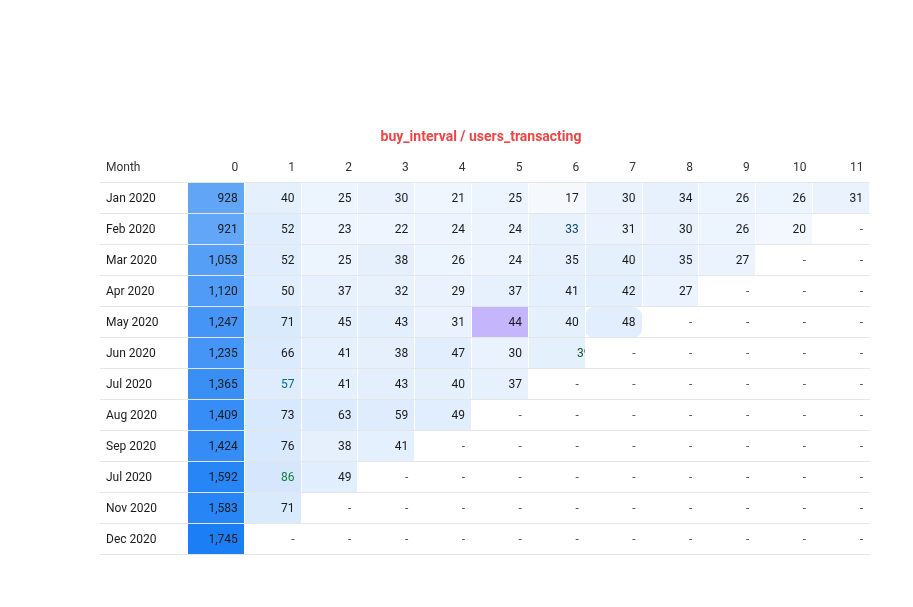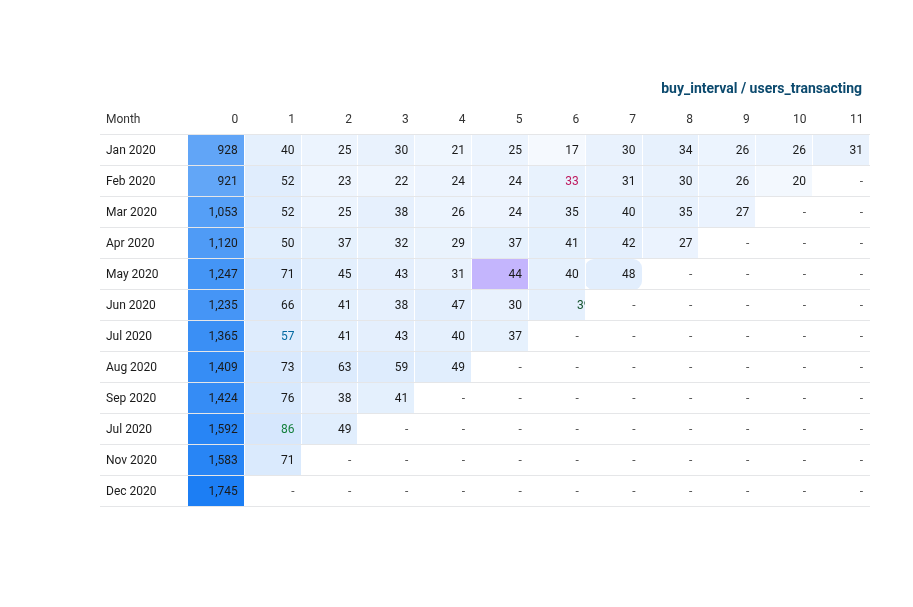--- a/index.html
+++ b/index.html
@@ -13,24 +13,25 @@
   }
   .wrap {
     position: absolute;
     left: 100px;
     top: 80px;
     width: 770px;
   }
   .title {
     font-weight: 700;
     font-size: 14px;
-    text-align: right;
+    text-align: center;
     padding-right: 8px;
     margin-bottom: 8px;
-    color: #0c4a6e;
+    color: #ef4444;
+    margin-top: 48px;
   }
   table {
     border-collapse: collapse;
     width: 100%;
     table-layout: fixed;
   }
   th, td {
     font-size: 12px;
     height: 30px;
     text-align: right;
@@ -112,21 +113,21 @@
           <td class="cell" style="background: rgb(233, 242, 253); color: rgb(26, 26, 26);">31</td>
         </tr>
         <tr>
           <td class="rowhdr">Feb 2020</td>
           <td class="cell" style="background: rgb(98, 166, 247); color: rgb(26, 26, 26);">921</td>
           <td class="cell" style="background: rgb(224, 237, 253); color: rgb(26, 26, 26);">52</td>
           <td class="cell" style="background: rgb(238, 245, 254); color: rgb(26, 26, 26);">23</td>
           <td class="cell" style="background: rgb(238, 245, 254); color: rgb(26, 26, 26);">22</td>
           <td class="cell" style="background: rgb(237, 244, 254); color: rgb(26, 26, 26);">24</td>
           <td class="cell" style="background: rgb(237, 244, 254); color: rgb(26, 26, 26);">24</td>
-          <td class="cell" style="background: rgb(232, 242, 253); color: #be185d;">33</td>
+          <td class="cell" style="background: rgb(232, 242, 253); color: #0c4a6e;">33</td>
           <td class="cell" style="background: rgb(233, 242, 253); color: rgb(26, 26, 26);">31</td>
           <td class="cell" style="background: rgb(233, 242, 253); color: rgb(26, 26, 26);">30</td>
           <td class="cell" style="background: rgb(236, 244, 254); color: rgb(26, 26, 26);">26</td>
           <td class="cell" style="background: rgb(243, 248, 254); color: rgb(26, 26, 26);">20</td>
           <td class="cell empty">-</td>
         </tr>
         <tr>
           <td class="rowhdr">Mar 2020</td>
           <td class="cell" style="background: rgb(85, 159, 247); color: rgb(26, 26, 26);">1,053</td>
           <td class="cell" style="background: rgb(224, 237, 253); color: rgb(26, 26, 26);">52</td>

